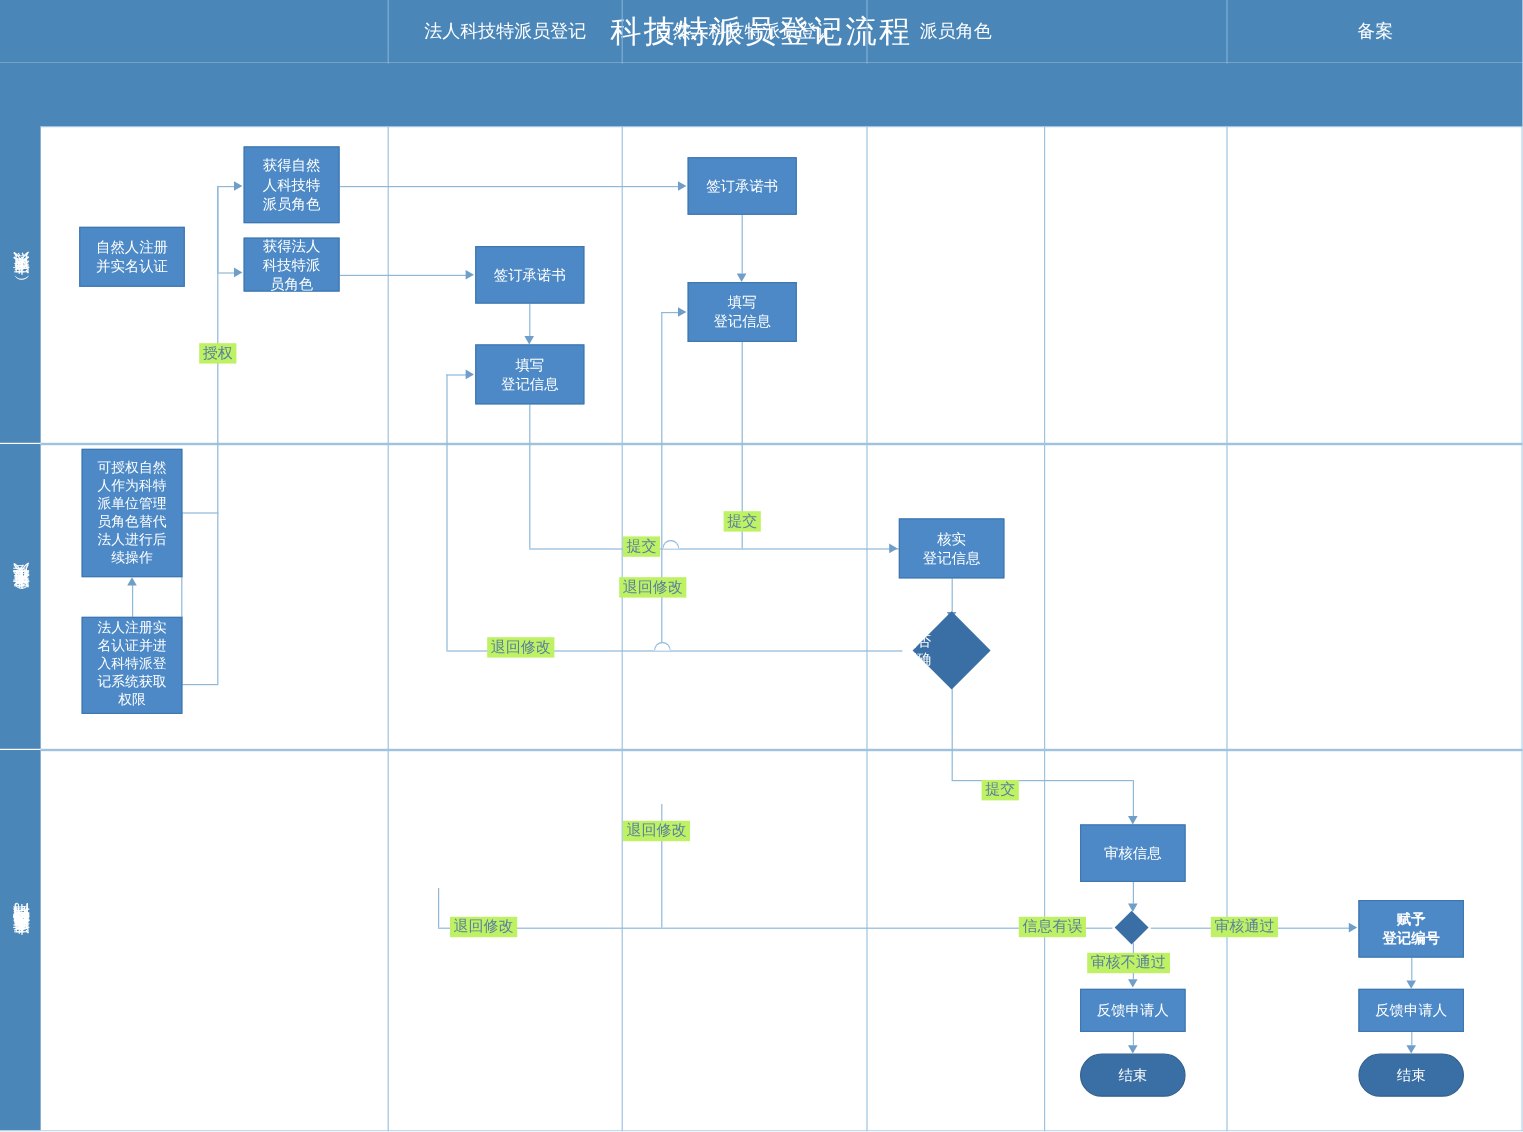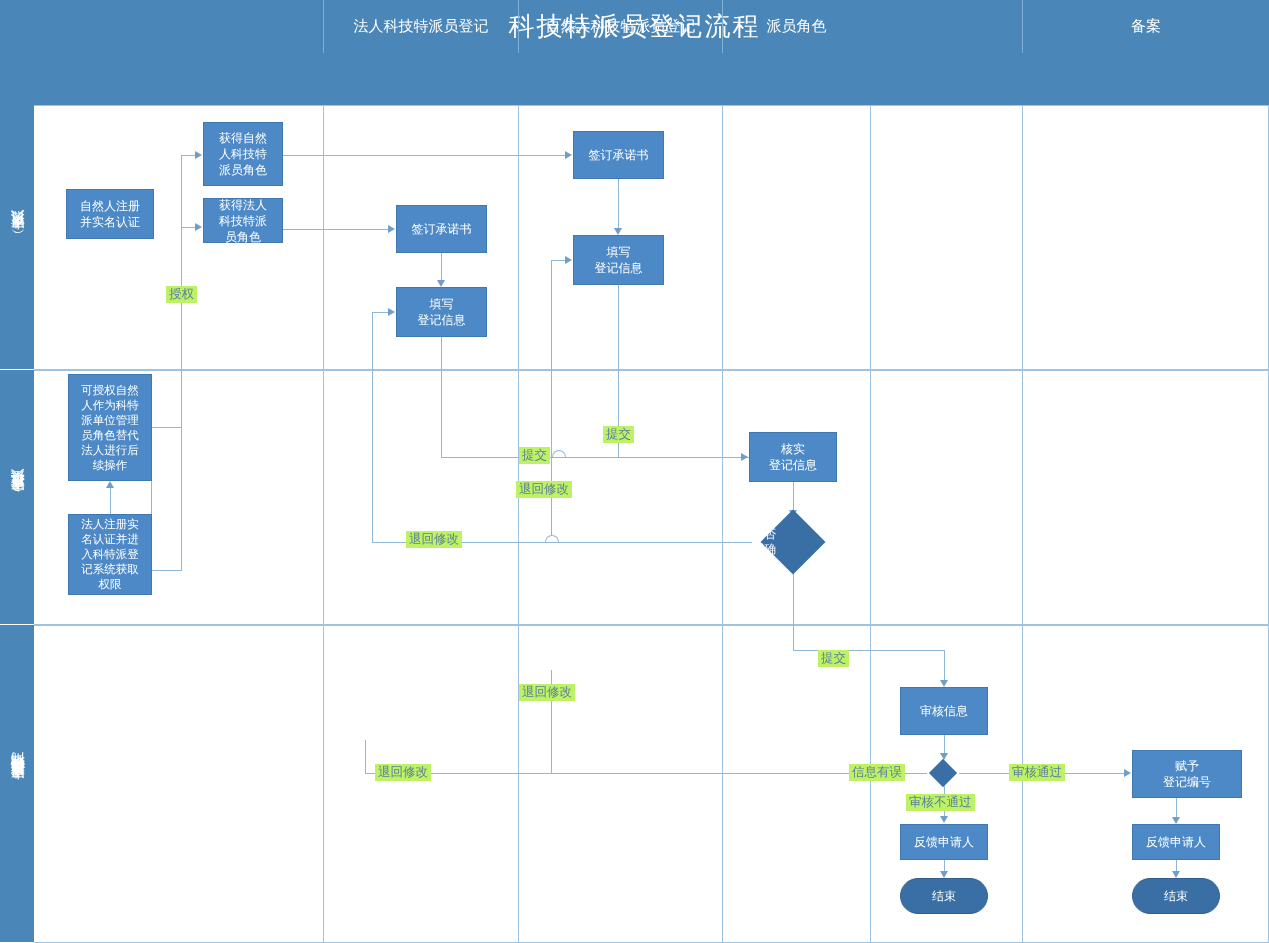--- a/index.html
+++ b/index.html
@@ -294,21 +294,21 @@
   </div>
 
   <div class="node" style="left:900px;top:687px;width:88px;height:48px;">审核信息</div>
 
   <div class="node diamond" style="left:927px;top:760px;width:32px;height:26px;">
     <div class="diamond-shape" style="left:6px;top:3px;width:20px;height:20px;"></div>
   </div>
 
   <div class="node" style="left:900px;top:824px;width:88px;height:36px;">反馈申请人</div>
   <div class="node terminator" style="left:900px;top:878px;width:88px;height:36px;">结束</div>
-  <div class="node" style="left:1132px;top:750px;width:110px;height:48px;">赋予<br>登记编号</div>
+  <div class="node" style="left:1132px;top:750px;width:88px;height:48px;font-weight:bold;">赋予<br>登记编号</div>
   <div class="node" style="left:1132px;top:824px;width:88px;height:36px;">反馈申请人</div>
   <div class="node terminator" style="left:1132px;top:878px;width:88px;height:36px;">结束</div>
 
   <div class="edge-label" style="left:166px;top:286px;">授权</div>
   <div class="edge-label" style="left:603px;top:426px;">提交</div>
   <div class="edge-label" style="left:519px;top:447px;">提交</div>
   <div class="edge-label" style="left:516px;top:481px;">退回修改</div>
   <div class="edge-label" style="left:406px;top:531px;">退回修改</div>
   <div class="edge-label" style="left:818px;top:650px;">提交</div>
   <div class="edge-label" style="left:519px;top:684px;">退回修改</div>

